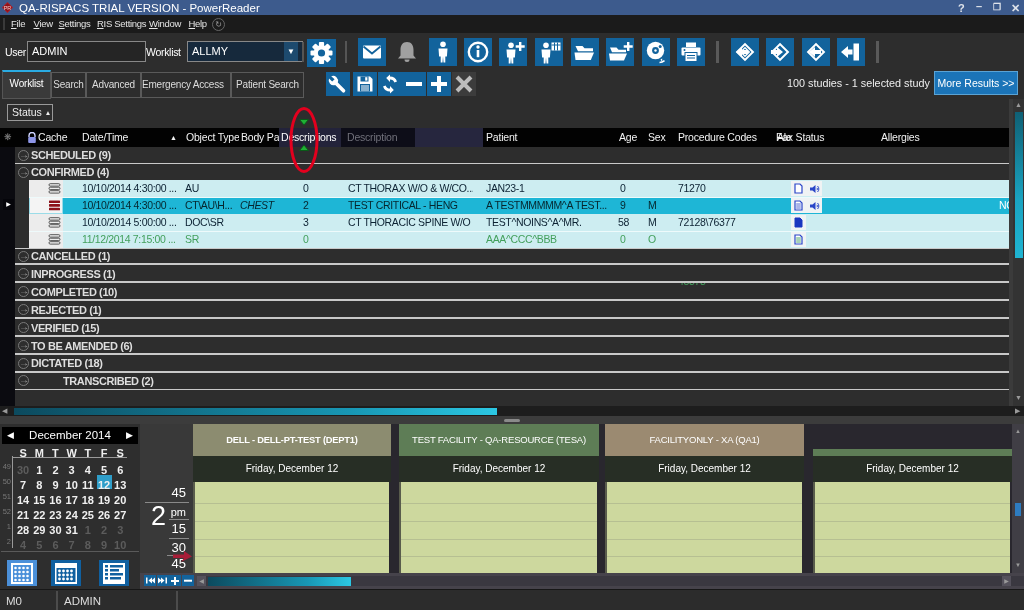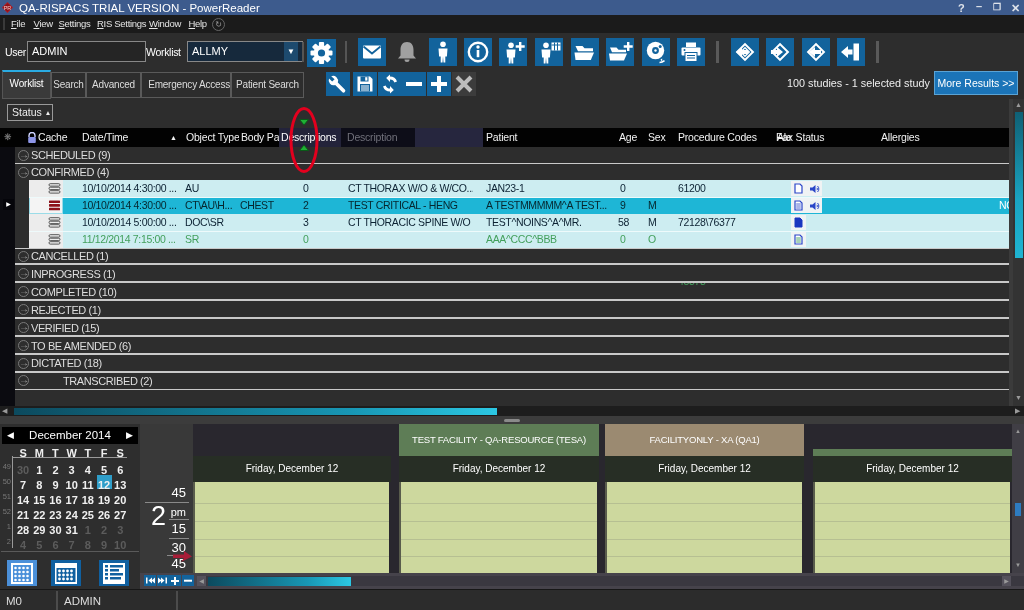--- a/index.html
+++ b/index.html
@@ -2,21 +2,21 @@
 <html><head>
 <meta charset="utf-8">
 <style>
   html,body{margin:0;padding:0;}
   body{width:1024px;height:610px;overflow:hidden;background:#2d2d2d;
        font-family:"Liberation Sans",sans-serif;}
   #app{position:relative;width:1024px;height:610px;background:#2d2d2d;overflow:hidden;}
   .abs{position:absolute;}
   .blue{background:#12639c;}
   svg{display:block;}
-  .grp{left:15px;width:994px;height:14px;background:#2d2d2d;color:#dedede;font-size:11px;letter-spacing:-0.4px;line-height:14px;padding-left:16px;white-space:nowrap;}
+  .grp{left:15px;width:994px;height:14px;background:#2d2d2d;color:#dedede;font-size:11px;letter-spacing:-0.4px;line-height:14px;padding-left:16px;white-space:nowrap;font-weight:bold;}
   .grp::before{content:"";position:absolute;left:3px;top:1.5px;width:9px;height:9px;border:1px solid #7a7a7a;border-radius:50%;}
   .grp::after{content:"\2192";position:absolute;left:4px;top:-0.5px;font-size:10px;color:#a2a2a2;}
   .rowt{position:absolute;left:0;width:994px;height:14px;font-size:10.5px;letter-spacing:-0.35px;}
   .rowt span{position:absolute;white-space:nowrap;}
   .schH{top:424px;height:32px;color:#fff;font-size:9.5px;letter-spacing:-0.2px;text-align:center;line-height:32px;white-space:nowrap;overflow:hidden;}
   .schF{top:456px;height:26px;background:#272e25;color:#fff;font-size:10px;text-align:center;line-height:26px;}
   .schC{top:482px;height:91px;background:#cdd89e;border-left:2px solid #595c4c;box-sizing:border-box;}
   .schC i{position:absolute;left:0;width:100%;height:1px;background:#b6bf92;}
   .schC i:nth-child(1){top:21px;}
   .schC i:nth-child(2){top:39px;}
@@ -186,21 +186,21 @@
         <rect x="16.5" y="5.5" width="5.5" height="17" fill="#fff"></rect>
         <path d="M4 14 l7 -6 v3.5 h4.5 v5 H11 v3.5 z" fill="#fff"></path>
       </svg>
   </div>
   <div class="abs" style="left:876px;top:41px;width:3px;height:22px;background:#5a5a5a;"></div>
 
   <div class="abs" style="left:0;top:67px;width:1024px;height:32px;background:#2d2d2d;"></div>
   <div class="abs" style="left:2px;top:70px;width:47px;height:26px;background:#3a3a3a;border:1px solid #555;border-top:2px solid #2aabe2;color:#fff;font-size:10px;letter-spacing:-0.2px;text-align:center;line-height:24px;white-space:nowrap;overflow:hidden;">Worklist</div>
   <div class="abs" style="left:51px;top:72px;width:33px;height:24px;background:#2d2d2d;border:1px solid #5a5a5a;color:#dcdcdc;font-size:10px;letter-spacing:-0.2px;text-align:center;line-height:23px;white-space:nowrap;overflow:hidden;">Search</div>
   <div class="abs" style="left:86px;top:72px;width:53px;height:24px;background:#2d2d2d;border:1px solid #5a5a5a;color:#dcdcdc;font-size:10px;letter-spacing:-0.2px;text-align:center;line-height:23px;white-space:nowrap;overflow:hidden;">Advanced</div>
-  <div class="abs" style="left:141px;top:72px;width:88px;height:24px;background:#2d2d2d;border:1px solid #5a5a5a;color:#dcdcdc;font-size:10px;letter-spacing:-0.2px;text-align:right;line-height:23px;white-space:nowrap;overflow:hidden;">Emergency Access</div>
+  <div class="abs" style="left:141px;top:72px;width:88px;height:24px;background:#2d2d2d;border:1px solid #5a5a5a;color:#dcdcdc;font-size:10px;letter-spacing:-0.2px;text-align:left;line-height:23px;white-space:nowrap;overflow:hidden;">Emergency Access</div>
   <div class="abs" style="left:231px;top:72px;width:71px;height:24px;background:#2d2d2d;border:1px solid #5a5a5a;color:#dcdcdc;font-size:10px;letter-spacing:-0.2px;text-align:center;line-height:23px;white-space:nowrap;overflow:hidden;">Patient Search</div>
 
   <div class="abs blue" style="left:326px;top:72px;width:24px;height:24px;">
     <svg width="24" height="24" viewBox="0 0 24 24">
         <path d="M5.2 4.2 a5 5 0 0 1 6.6 6.2 l7 7 a1.8 1.8 0 0 1 -2.6 2.6 l-7 -7 a5 5 0 0 1 -6.2 -6.6 l3.2 3.2 2.4 -2.4 z" fill="#fff"></path>
       </svg>
   </div>
   <div class="abs blue" style="left:353px;top:72px;width:24px;height:24px;">
     <svg width="24" height="24" viewBox="0 0 24 24">
         <path d="M4.5 4.5 h12.5 l2.5 2.5 v12.5 h-15 z" fill="#fff"></path>
@@ -314,26 +314,26 @@
         </g>
       </svg>
 
     <div class="rowt" style="top:2px;color:#0c2233;">
       <span style="left:67px;">10/10/2014 4:30:00 ...</span>
       <span style="left:170px;">AU</span>
       <span style="left:288px;">0</span>
       <span style="left:333px;width:125px;overflow:hidden;">CT THORAX W/O &amp; W/CO...</span>
       <span style="left:471px;">JAN23-1</span>
       <span style="left:605px;">0</span>
-      <span style="left:663px;">61200</span>
+      <span style="left:663px;">71270</span>
     </div>
     <div class="rowt" style="top:19px;color:#06262e;">
       <span style="left:67px;">10/10/2014 4:30:00 ...</span>
       <span style="left:170px;">CT\AU\H...</span>
-      <span style="left:225px;">CHEST</span>
+      <span style="left:225px;font-style:italic;">CHEST</span>
       <span style="left:288px;">2</span>
       <span style="left:333px;">TEST CRITICAL - HENG</span>
       <span style="left:471px;width:128px;overflow:hidden;">A TESTMMMMM^A TEST...</span>
       <span style="left:605px;">9</span>
       <span style="left:633px;">M</span>
       <span style="left:984px;color:#fff;">NO</span>
     </div>
     <div class="rowt" style="top:36px;color:#0c2233;">
       <span style="left:67px;">10/10/2014 5:00:00 ...</span>
       <span style="left:170px;">DOC\SR</span>
@@ -444,20 +444,21 @@
     <div style="position:absolute;right:7px;top:98px;font-size:13px;line-height:13px;">15</div>
     <div style="position:absolute;left:29px;top:113.5px;width:20px;height:1px;background:#8a8a8a;"></div>
     <div style="position:absolute;right:7px;top:117px;font-size:13px;line-height:13px;">30</div>
     <div style="position:absolute;left:27px;top:130.5px;width:22px;height:1px;background:#8a8a8a;"></div>
     <div style="position:absolute;right:7px;top:133px;font-size:13px;line-height:13px;">45</div>
     <svg style="position:absolute;left:33px;top:127px;" width="20" height="11" viewBox="0 0 20 11">
         <path d="M0 3.5 h11 V0 l8 5.5 -11 5.5 3 -4 H0 z" fill="#a81e38"></path>
       </svg>
   </div>
 
+  <div class="abs schH" style="left:193px;width:198px;background:#8c8c70;font-weight:bold;font-size:9.3px;">DELL - DELL-PT-TEST (DEPT1)</div>
   <div class="abs schH" style="left:399px;width:200px;background:#5e7d56;">TEST FACILITY - QA-RESOURCE (TESA)</div>
   <div class="abs schH" style="left:605px;width:199px;background:#9b8a71;">FACILITYONLY - XA (QA1)</div>
   <div class="abs schH" style="left:813px;width:199px;background:#5e7d56;margin-top:25px;">IMAGE1 - CT (CT1)</div>
 
   <div class="abs schF" style="left:193px;width:198px;">Friday, December 12</div>
   <div class="abs schF" style="left:399px;width:200px;">Friday, December 12</div>
   <div class="abs schF" style="left:605px;width:199px;">Friday, December 12</div>
   <div class="abs schF" style="left:813px;width:199px;">Friday, December 12</div>
 
   <div class="abs schC" style="left:193px;width:196px;">

